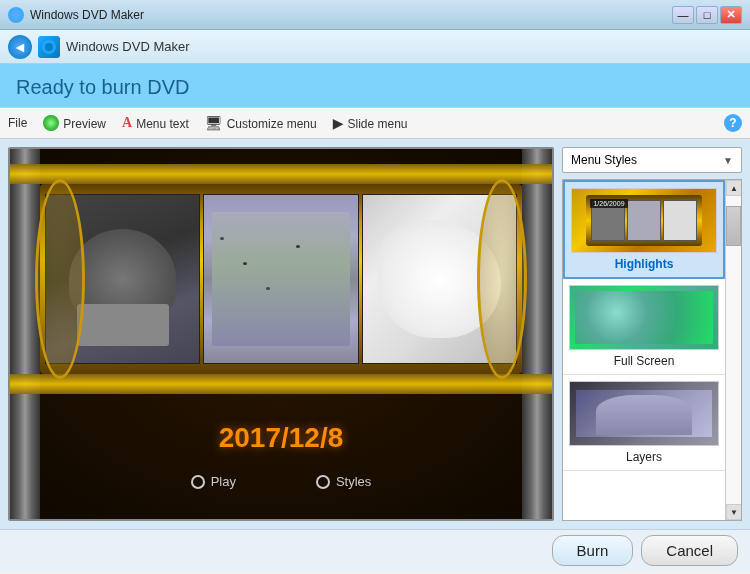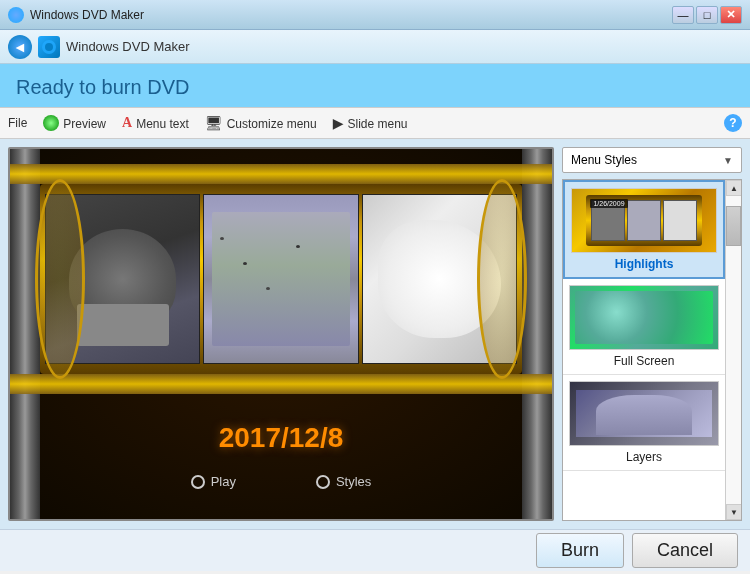--- a/index.html
+++ b/index.html
@@ -347,23 +347,23 @@
       background: #e8f0f8;
       border-top: 1px solid #c0d0e0;
       height: 42px;
       padding: 0 12px;
       gap: 8px;
     }
     .btn-primary {
       padding: 6px 24px;
       background: linear-gradient(to bottom, #f8f8f8 0%, #e0e0e0 100%);
       border: 1px solid #aaa;
-      border-radius: 3px;
-      cursor: pointer;
-      font-size: 18px;
+      border-radius: 12px;
+      cursor: pointer;
+      font-size: 15px;
       color: #222;
     }
     .btn-burn {
       background: linear-gradient(to bottom, #f0f8ff 0%, #d0e8f8 100%);
     }
   </style>
 </head>
 <body>
 
 <div class="title-bar">

